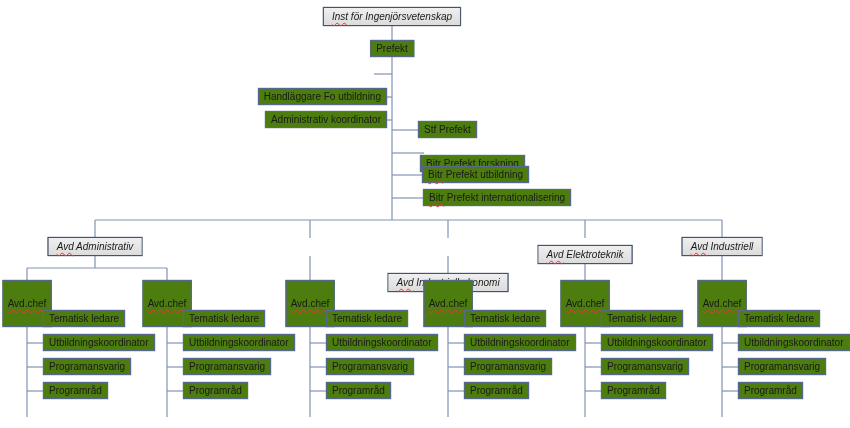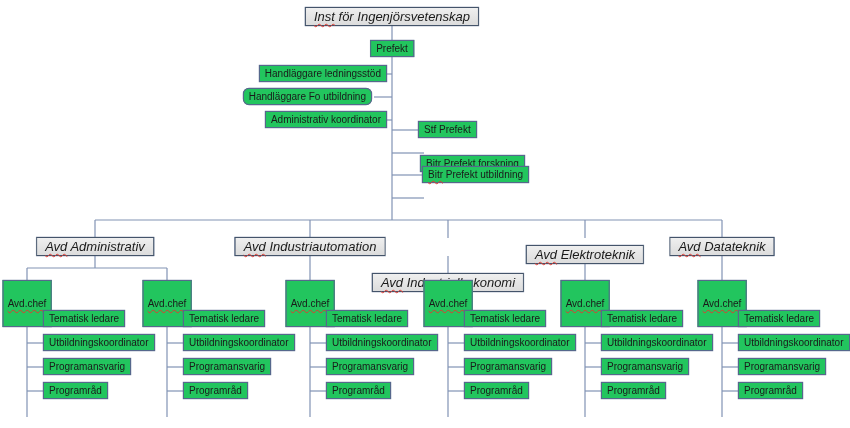--- a/index.html
+++ b/index.html
@@ -1,25 +1,25 @@
 <!DOCTYPE html>
 <html><head>
 <meta charset="utf-8">
 <style>
   html,body{margin:0;padding:0;background:#ffffff;}
   .canvas{position:relative;width:850px;height:428px;background:#fff;overflow:hidden;
           font-family:"Liberation Sans",sans-serif;color:#1a1a1a;}
   svg.connectors{position:absolute;left:0;top:0;z-index:1;}
   svg.connectors line{stroke:#8193b4;stroke-width:1.2;}
-  .bx{position:absolute;z-index:2;background:#22c55e;border:1px solid #56688c;
+  .bx{position:absolute;z-index:2;background:#4d7c0f;border:1px solid #56688c;
       font-size:10px;line-height:13px;padding:1px 5px;white-space:nowrap;
       box-shadow:0 0 0 0.2px #56688c;}
   .ctr{transform:translateX(-50%);}
   .hdr{background:linear-gradient(#efefef,#dcdcdc);border:1px solid #44546a;
-       font-style:italic;font-size:13px;padding:2px 8px;}
+       font-style:italic;font-size:10px;padding:2px 8px;}
   .chef{padding:16px 4px;}
   .squig{text-decoration-line:underline;text-decoration-style:wavy;
          text-decoration-color:#e0392f;text-decoration-thickness:1px;
          text-underline-offset:2px;}
 </style>
 </head>
 <body>
 
 <div class="canvas">
 
@@ -89,33 +89,32 @@
     <line x1="722" y1="319" x2="738" y2="319"></line>
       <line x1="722" y1="343" x2="738" y2="343"></line>
     <line x1="722" y1="367" x2="738" y2="367"></line>
       <line x1="722" y1="391" x2="738" y2="391"></line>
   </svg>
 
   <div class="bx hdr ctr" style="left:392px;top:7px;"><span class="squig">Inst</span><span> för Ingenjörsvetenskap</span></div>
 
   <div class="bx ctr" style="left:392px;top:40px;"><span>Prefekt</span></div>
 
-  <div class="bx" style="right:463px;top:65px;"><span>Handläggare ledningsstöd</span></div>
-  <div class="bx" style="right:478px;top:88px;border-radius:6px;"><span>Handläggare Fo utbildning</span></div>
+  <div class="bx" style="right:463px;top:88px;"><span>Handläggare Fo utbildning</span></div>
   <div class="bx" style="right:463px;top:111px;margin-left:30px;"><span>Administrativ koordinator</span></div>
 
   <div class="bx" style="left:418px;top:121px;"><span class="squig"></span><span>Stf Prefekt</span></div>
   <div class="bx" style="left:420px;top:155px;"><span class="squig">Bitr</span><span> Prefekt forskning</span></div>
   <div class="bx" style="left:422px;top:166px;"><span class="squig">Bitr</span><span> Prefekt utbildning</span></div>
+  <div class="bx" style="left:423px;top:189px;"><span class="squig">Bitr</span><span> Prefekt internationalisering</span></div>
 
   <div class="bx hdr ctr" style="left:95px;top:237px;"><span class="squig">Avd</span><span> Administrativ</span></div>
-  <div class="bx hdr ctr" style="left:310px;top:237px;"><span class="squig">Avd</span><span> Industriautomation</span></div>
   <div class="bx hdr ctr" style="left:448px;top:237px;margin-top:36px;"><span class="squig">Avd</span><span> Industriell ekonomi</span></div>
   <div class="bx hdr ctr" style="left:585px;top:237px;margin-top:8px;"><span class="squig">Avd</span><span> Elektroteknik</span></div>
-  <div class="bx hdr ctr" style="left:722px;top:237px;"><span class="squig">Avd</span><span> Datateknik</span></div>
+  <div class="bx hdr ctr" style="left:722px;top:237px;"><span class="squig">Avd</span><span> Industriell</span></div>
 
   <div class="bx chef ctr" style="left:27px;top:280px;"><span class="squig">Avd.chef</span></div>
   <div class="bx chef ctr" style="left:167px;top:280px;"><span class="squig">Avd.chef</span></div>
   <div class="bx chef ctr" style="left:310px;top:280px;"><span class="squig">Avd.chef</span></div>
   <div class="bx chef ctr" style="left:448px;top:280px;"><span class="squig">Avd.chef</span></div>
   <div class="bx chef ctr" style="left:585px;top:280px;"><span class="squig">Avd.chef</span></div>
   <div class="bx chef ctr" style="left:722px;top:280px;"><span class="squig">Avd.chef</span></div>
 
   <div class="bx" style="left:43px;top:310px;"><span>Tematisk ledare</span></div>
   <div class="bx" style="left:43px;top:334px;"><span>Utbildningskoordinator</span></div>

